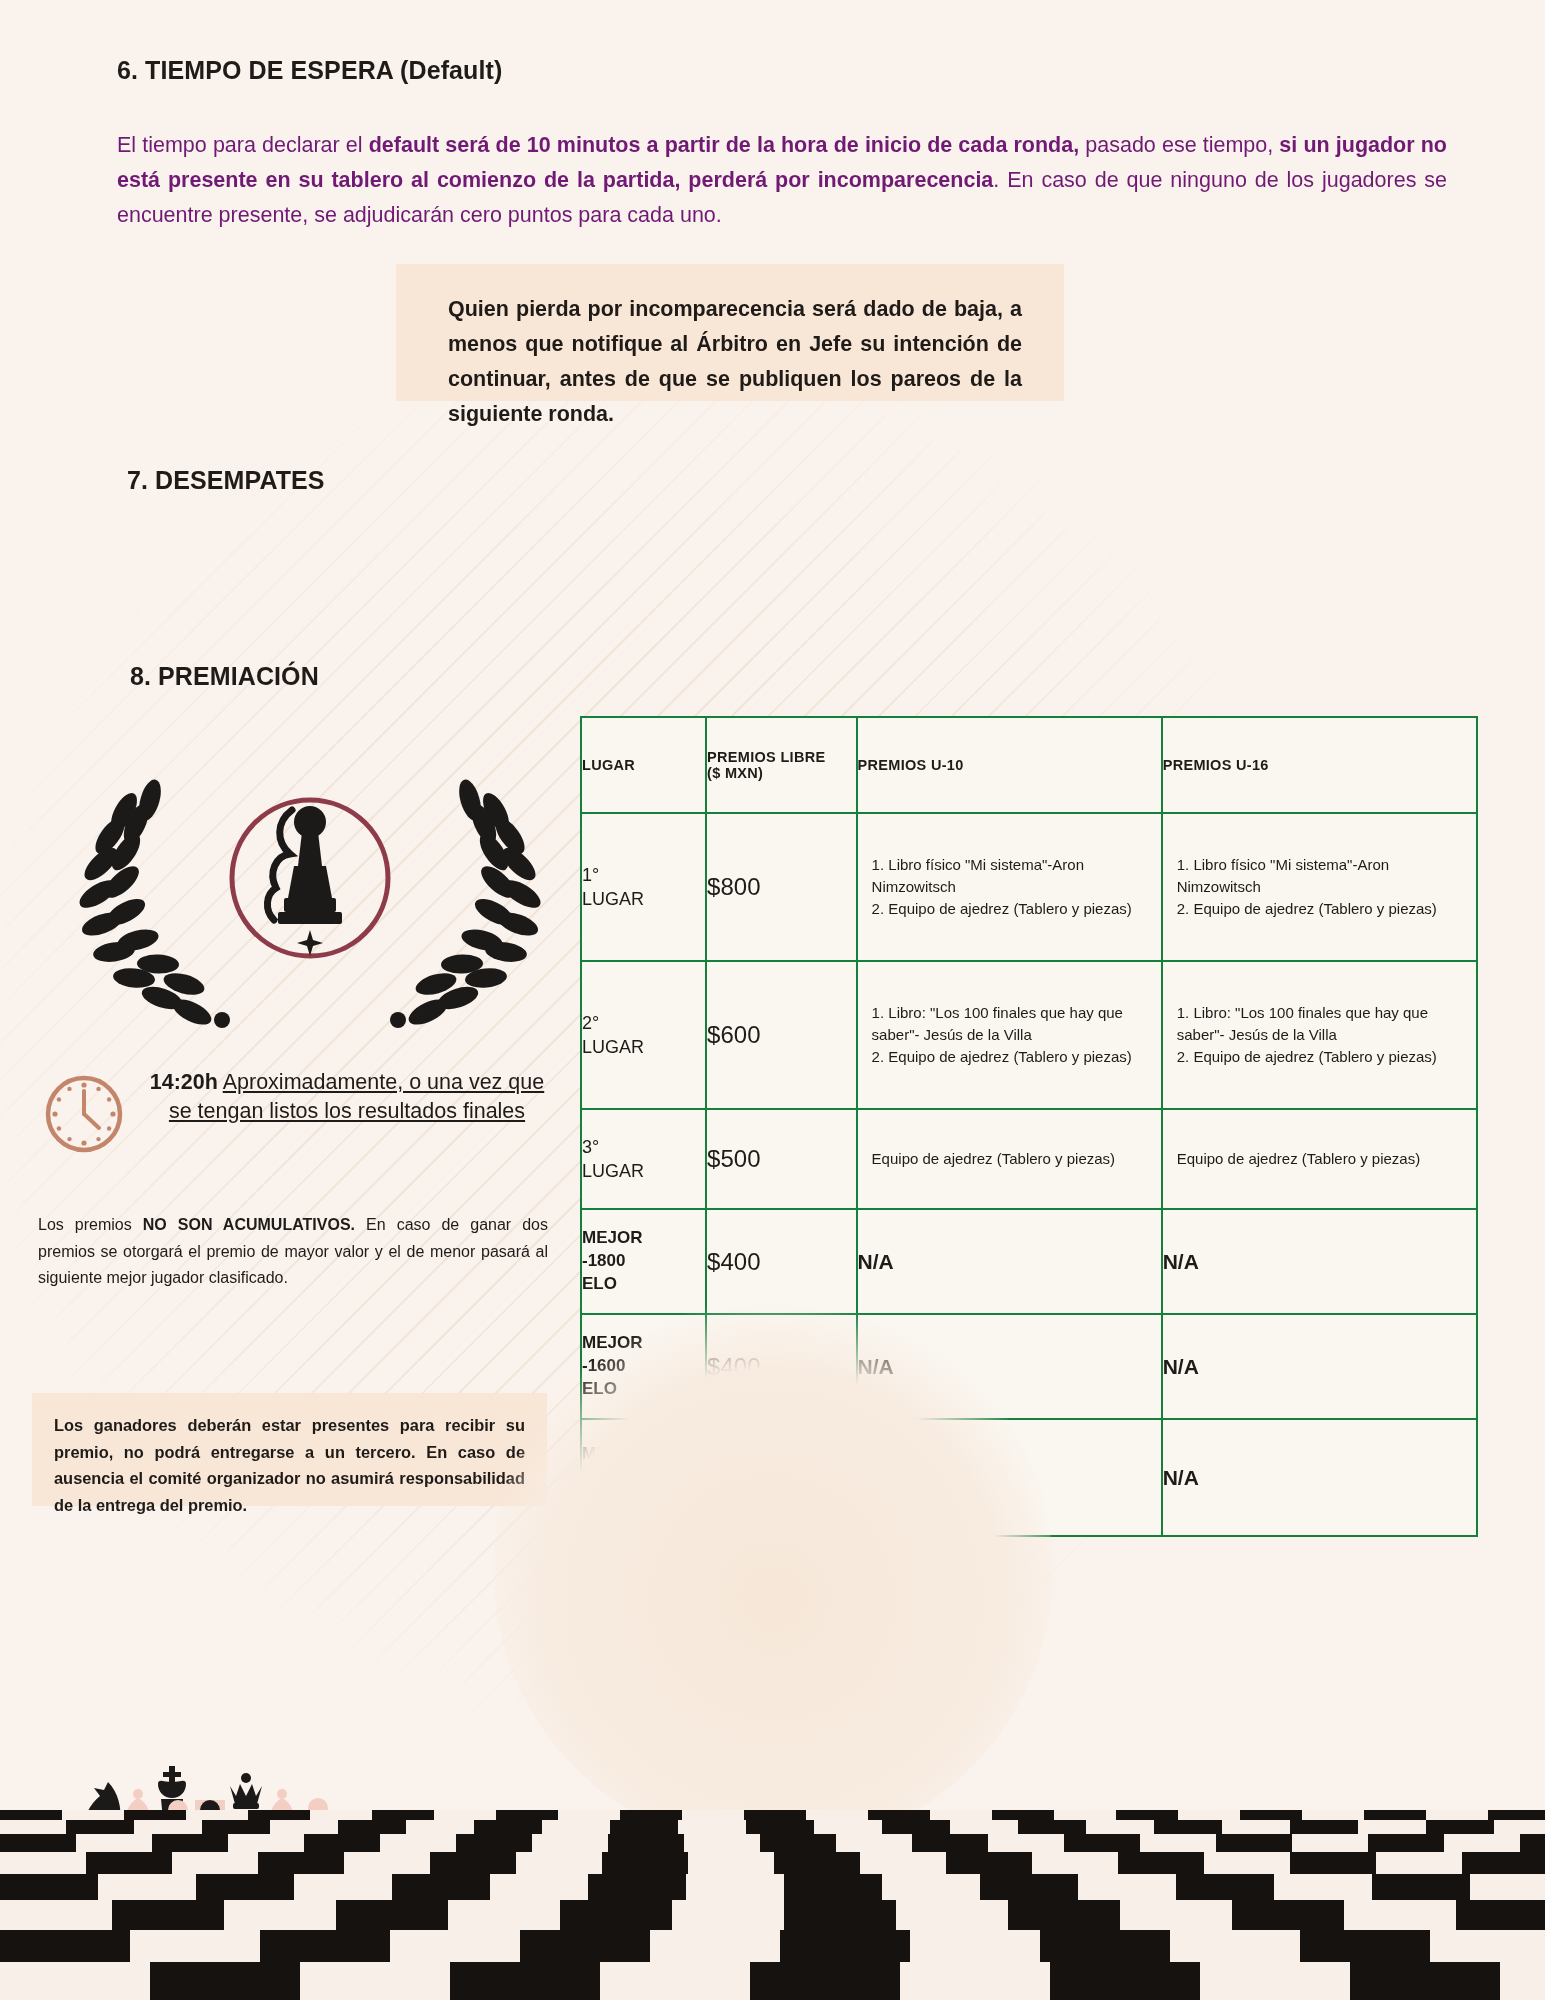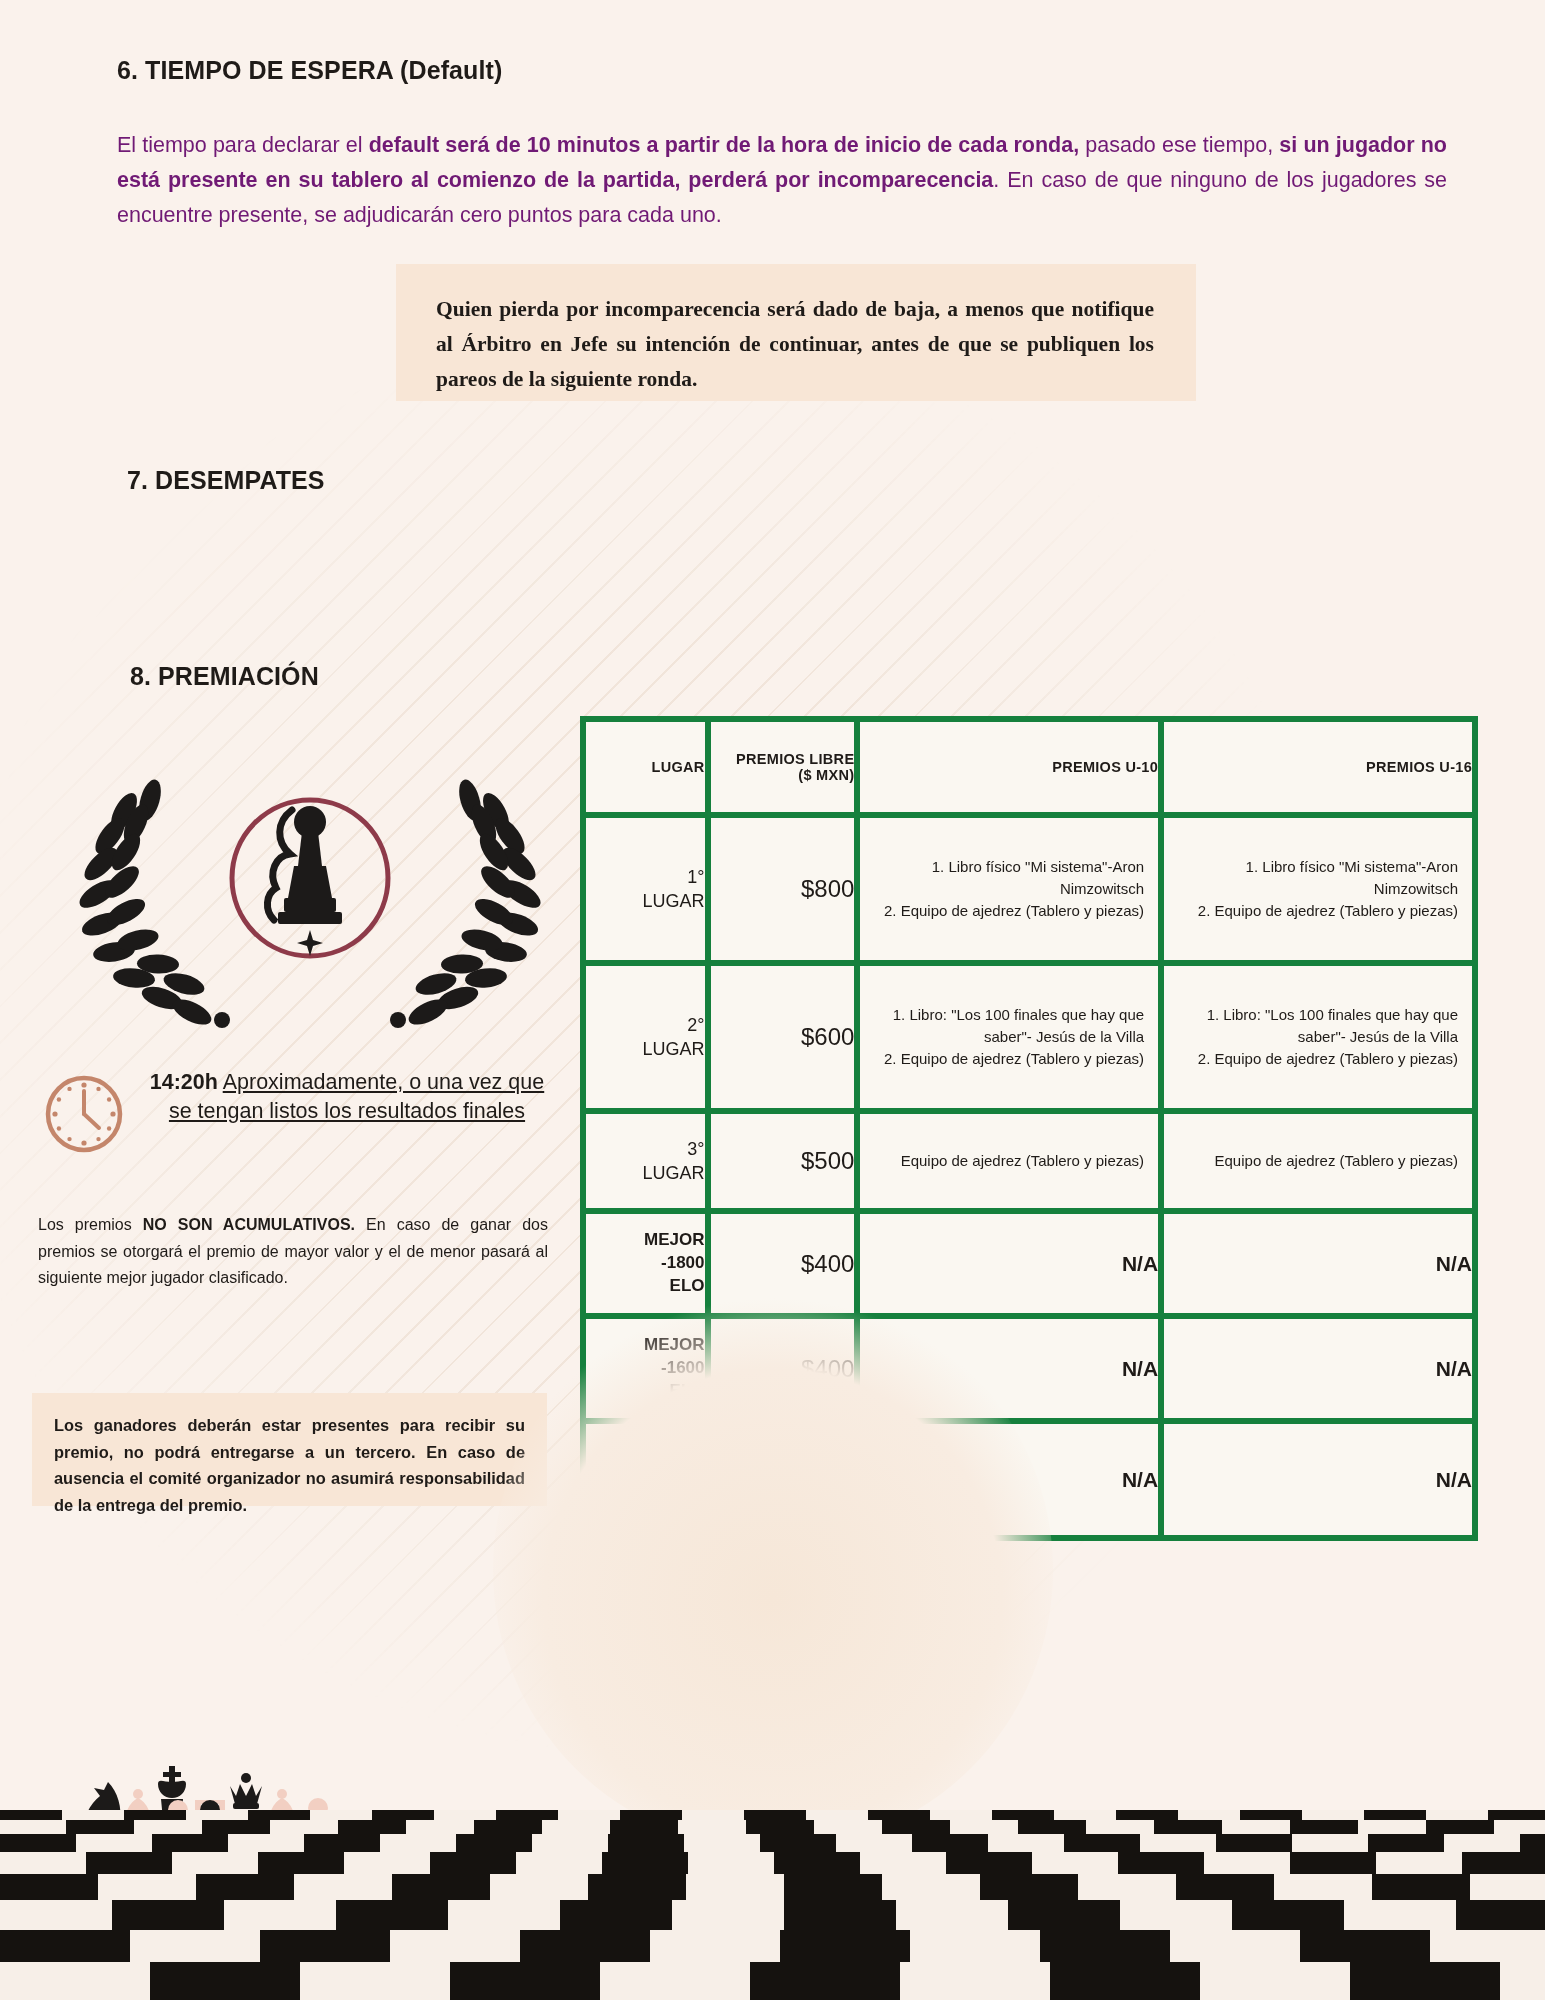--- a/index.html
+++ b/index.html
@@ -27,22 +27,22 @@
   #h8 { position:absolute; left:130px; top:662px; }
 
   .para { position:absolute; font-size:21.5px; line-height:1.62; text-align:justify;
           color:#701a75; }
   #p6 { left:117px; top:128px; width:1330px; }
   #p7 { left:117px; top:531px; width:1330px; }
   .b { font-weight:bold; }
 
   
   .callout { position:absolute; background:#f8e6d6; }
-  #callout1 { left:396px; top:264px; width:800px; height:137px;
-              padding:28px 42px 0 40px;font-family:Liberation Serif, serif; }
+  #callout1 { left:396px; top:264px; width:668px; height:137px;
+              padding:28px 42px 0 52px; }
   #callout1 p { font-size:21.5px; font-weight:bold; line-height:1.63; text-align:justify; }
   #callout2 { left:32px; top:1393px; width:515px; height:113px;
               padding:19px 22px 0 22px; }
   #callout2 p { font-size:16.4px; font-weight:bold; line-height:1.62; text-align:justify; }
 
   
   #emblem { position:absolute; left:70px; top:770px; width:480px; height:280px; }
   #clockrow { position:absolute; left:42px; top:1070px; width:510px; height:90px; }
   #clock { position:absolute; left:0px; top:2px; width:84px; height:84px; }
   #clocktext { position:absolute; left:100px; top:-2px; width:410px;
@@ -50,21 +50,21 @@
   #clocktext .hh { font-weight:bold; }
   #clocktext .u { text-decoration:underline; }
 
   #premtext { position:absolute; left:38px; top:1212px; width:510px;
               font-size:16px; line-height:1.67; text-align:justify; }
   #premtext .b { font-weight:bold; }
 
   
   #prizetable { position:absolute; left:580px; top:716px; width:898px;
                 border-collapse:collapse; background:#faf6f1; }
-  #prizetable td, #prizetable th { border:6px solid #15803d; text-align:right;
+  #prizetable td, #prizetable th { border:2px solid #15803d; text-align:left;
       vertical-align:middle; background:rgba(250,246,241,.72); }
   #prizetable th { font-size:14.5px; font-weight:bold; height:96px; letter-spacing:.3px; }
   .c-lugar { width:123px; }
   .c-libre { width:148px; }
   .c-u10   { width:300px; }
   .c-u16   { width:310px; }
   td.lugar { font-size:18px; line-height:1.34; }
   td.lugar.bold { font-weight:bold; font-size:17px; }
   td.money { font-size:24px; }
   td.prize { font-size:15px; line-height:1.45; padding:6px 14px; }

